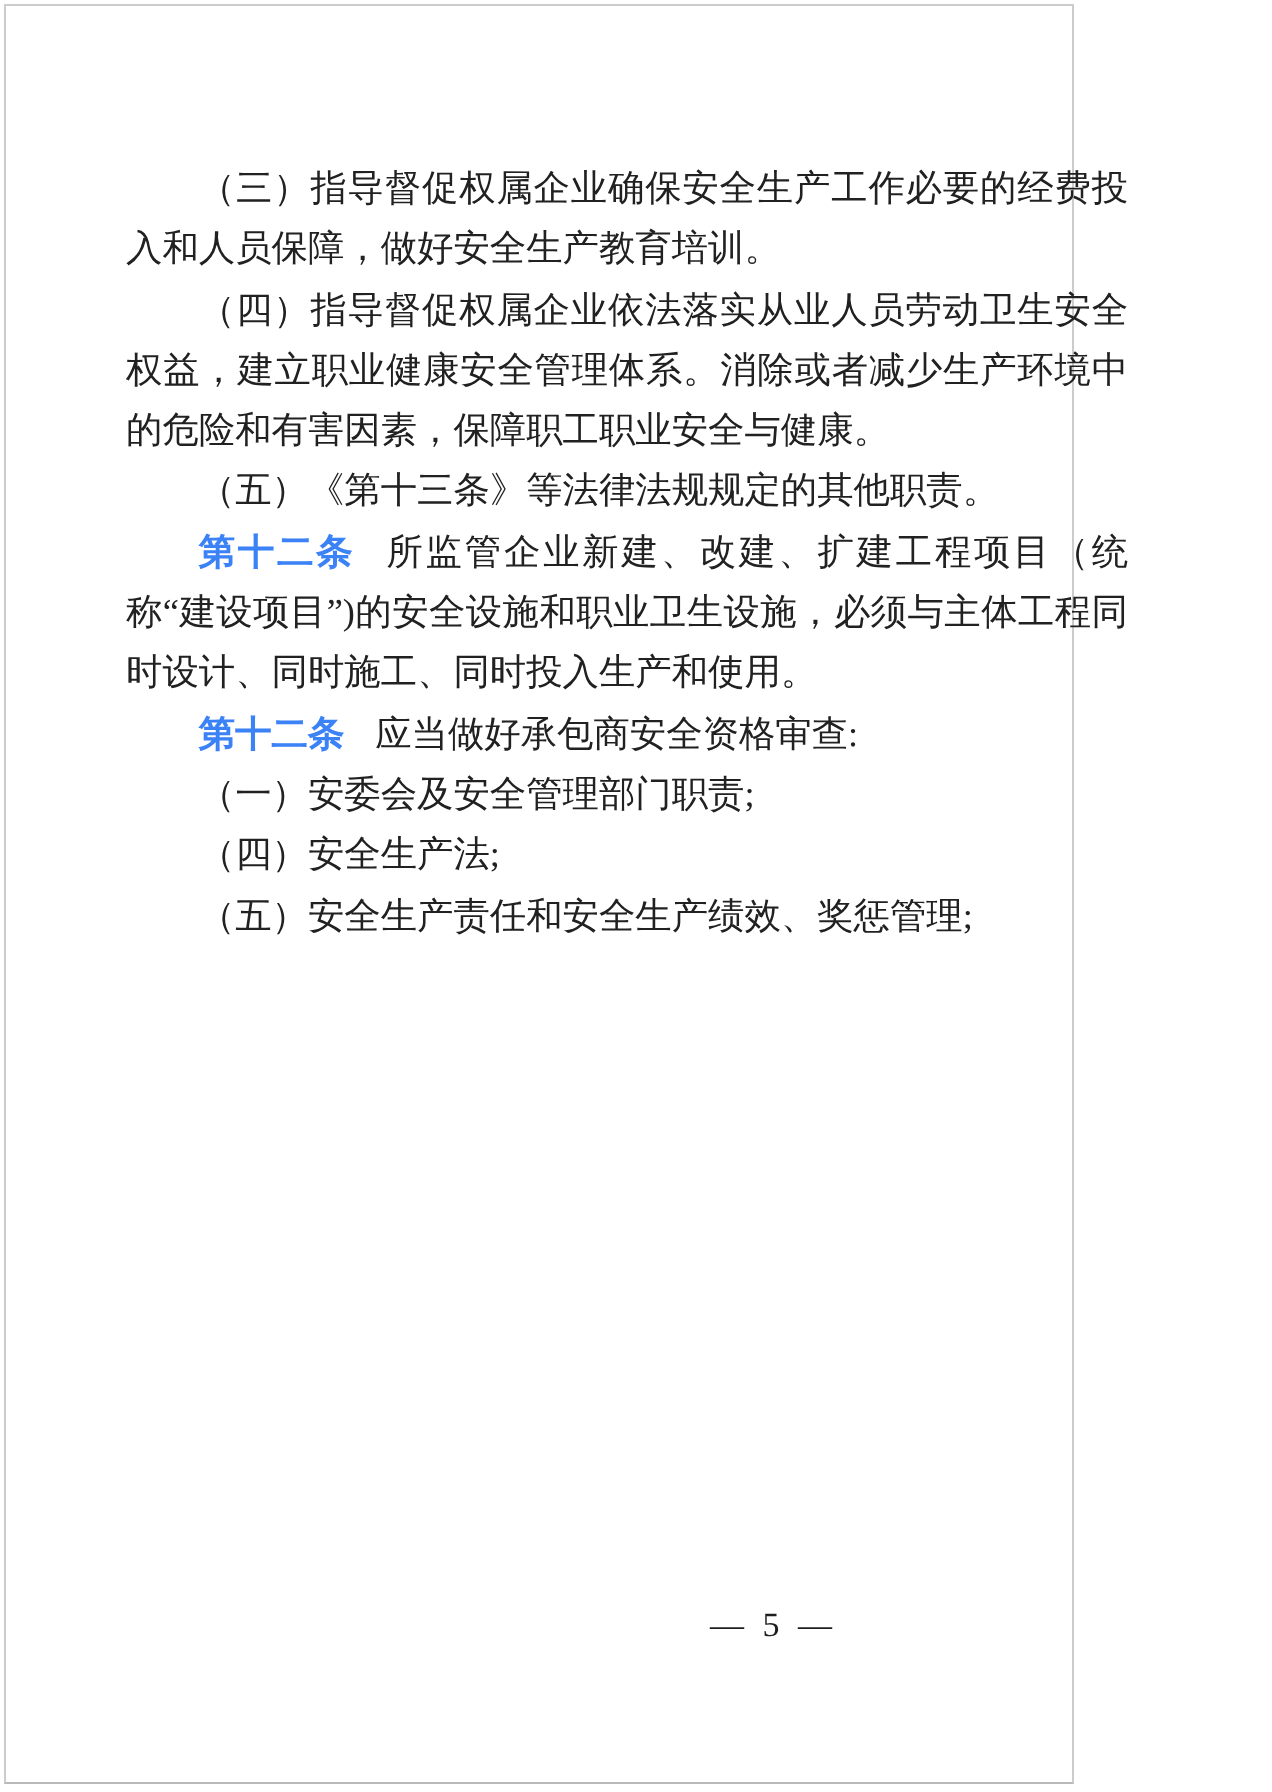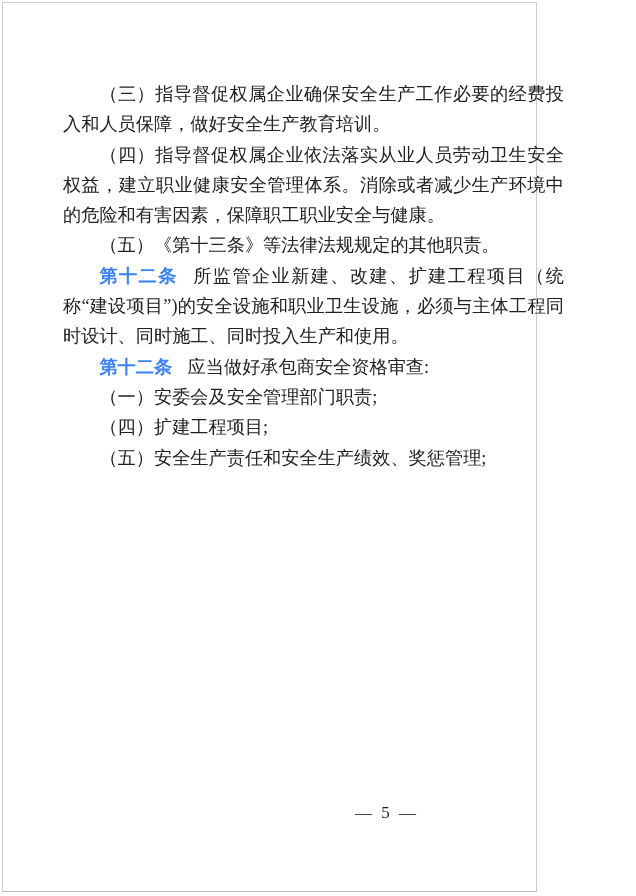--- a/index.html
+++ b/index.html
@@ -78,20 +78,20 @@
     <p><span class="article-label">第十二条</span><span>所监管企业新建、改建、扩建工程项目（统称“建设项目”)的安全设施和职业卫生设施，必须与主体工程同时设计、同时施工、同时投入生产和使用。</span></p>
 
 
 
     <p><span class="article-label">第十二条</span><span>应当做好承包商安全资格审查:</span></p>
 
     <p><span>（一）安委会及安全管理部门职责;</span></p>
 
 
 
-    <p><span>（四）扩建工程项目;</span></p>
+    <p><span>（四）安全生产法;</span></p>
 
     <p><span>（五）安全生产责任和安全生产绩效、奖惩管理;</span></p>
 
   </div>
 
   <div class="page-footer">— 5 —</div>
 </div>
 
 </body></html>

